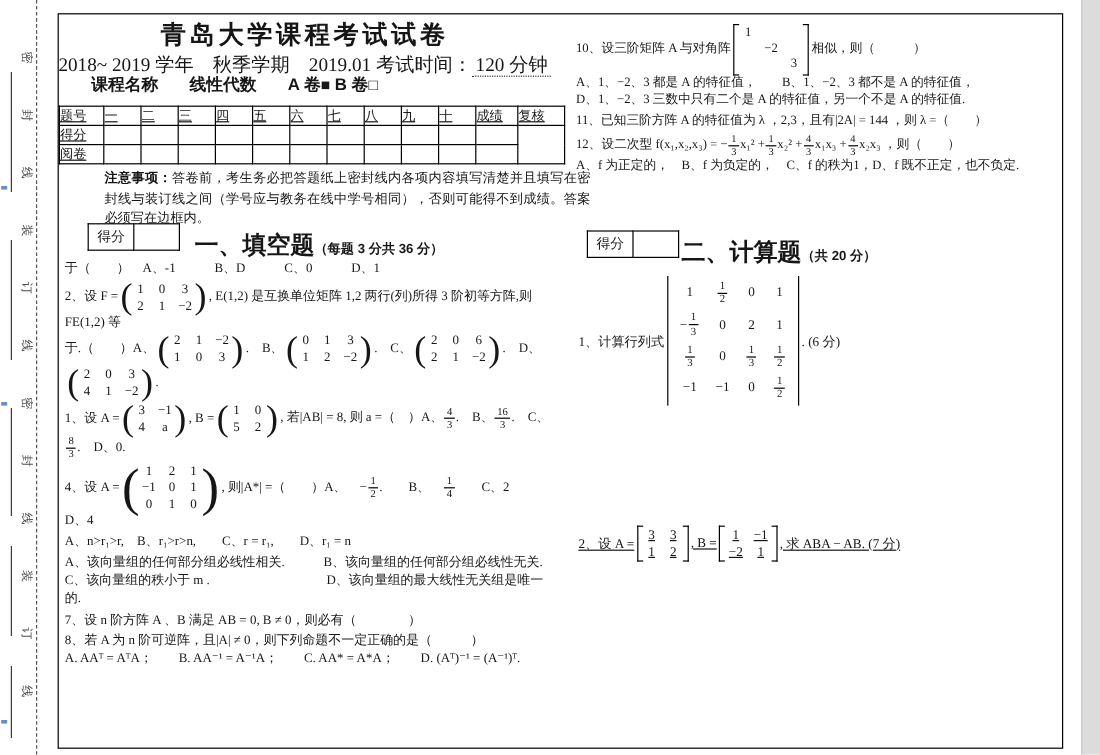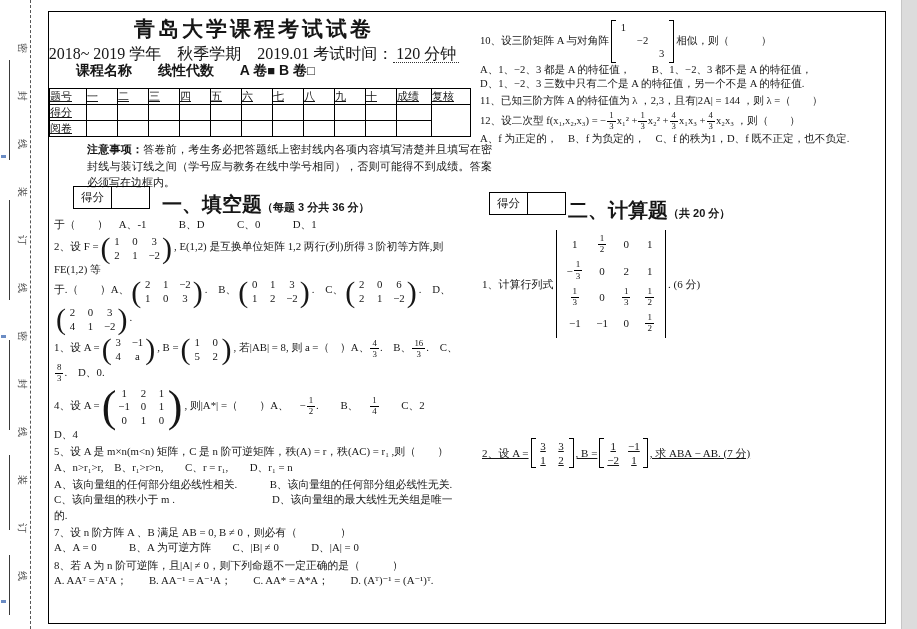--- a/index.html
+++ b/index.html
@@ -303,30 +303,28 @@
         </span><span>, 则|A*| =（　　）A、　−<span class="frac">
             <span class="fn">1</span>
             <span class="fd">2</span>
           </span>.　　B、　<span class="frac">
             <span class="fn">1</span>
             <span class="fd">4</span>
           </span>　　C、2　　D、4</span>
     </p>
   </div>
   <div class="q">
-    <p class="qline">5、设 A 是 m×n(m&lt;n) 矩阵，C 是 n 阶可逆矩阵，秩(A) = r，秩(AC) = r₁ ,则（　　）</p>
     <p class="qline">A、n&gt;r₁&gt;r,　B、r₁&gt;r&gt;n,　　C、r = r₁,　　D、r₁ = n</p>
   </div>
   <div class="q">
     <p class="qline">A、该向量组的任何部分组必线性相关.　　　B、该向量组的任何部分组必线性无关.</p>
     <p class="qline">C、该向量组的秩小于 m .　　　　　　　　　D、该向量组的最大线性无关组是唯一的.</p>
   </div>
   <div class="q">
     <p class="qline">7、设 n 阶方阵 A 、B 满足 AB = 0, B ≠ 0，则必有（　　　　）</p>
-    <p class="qline">A、A = 0　　　B、A 为可逆方阵　　C、|B| ≠ 0　　　D、|A| = 0</p>
   </div>
   <div class="q">
     <p class="qline">8、若 A 为 n 阶可逆阵，且|A| ≠ 0，则下列命题不一定正确的是（　　　）</p>
     <p class="qline">A. AAᵀ = AᵀA；　　B. AA⁻¹ = A⁻¹A；　　C. AA* = A*A；　　D. (Aᵀ)⁻¹ = (A⁻¹)ᵀ.</p>
   </div>
 
 </div>
 
 <div class="qcol" id="rightcol">
   <div class="q">

